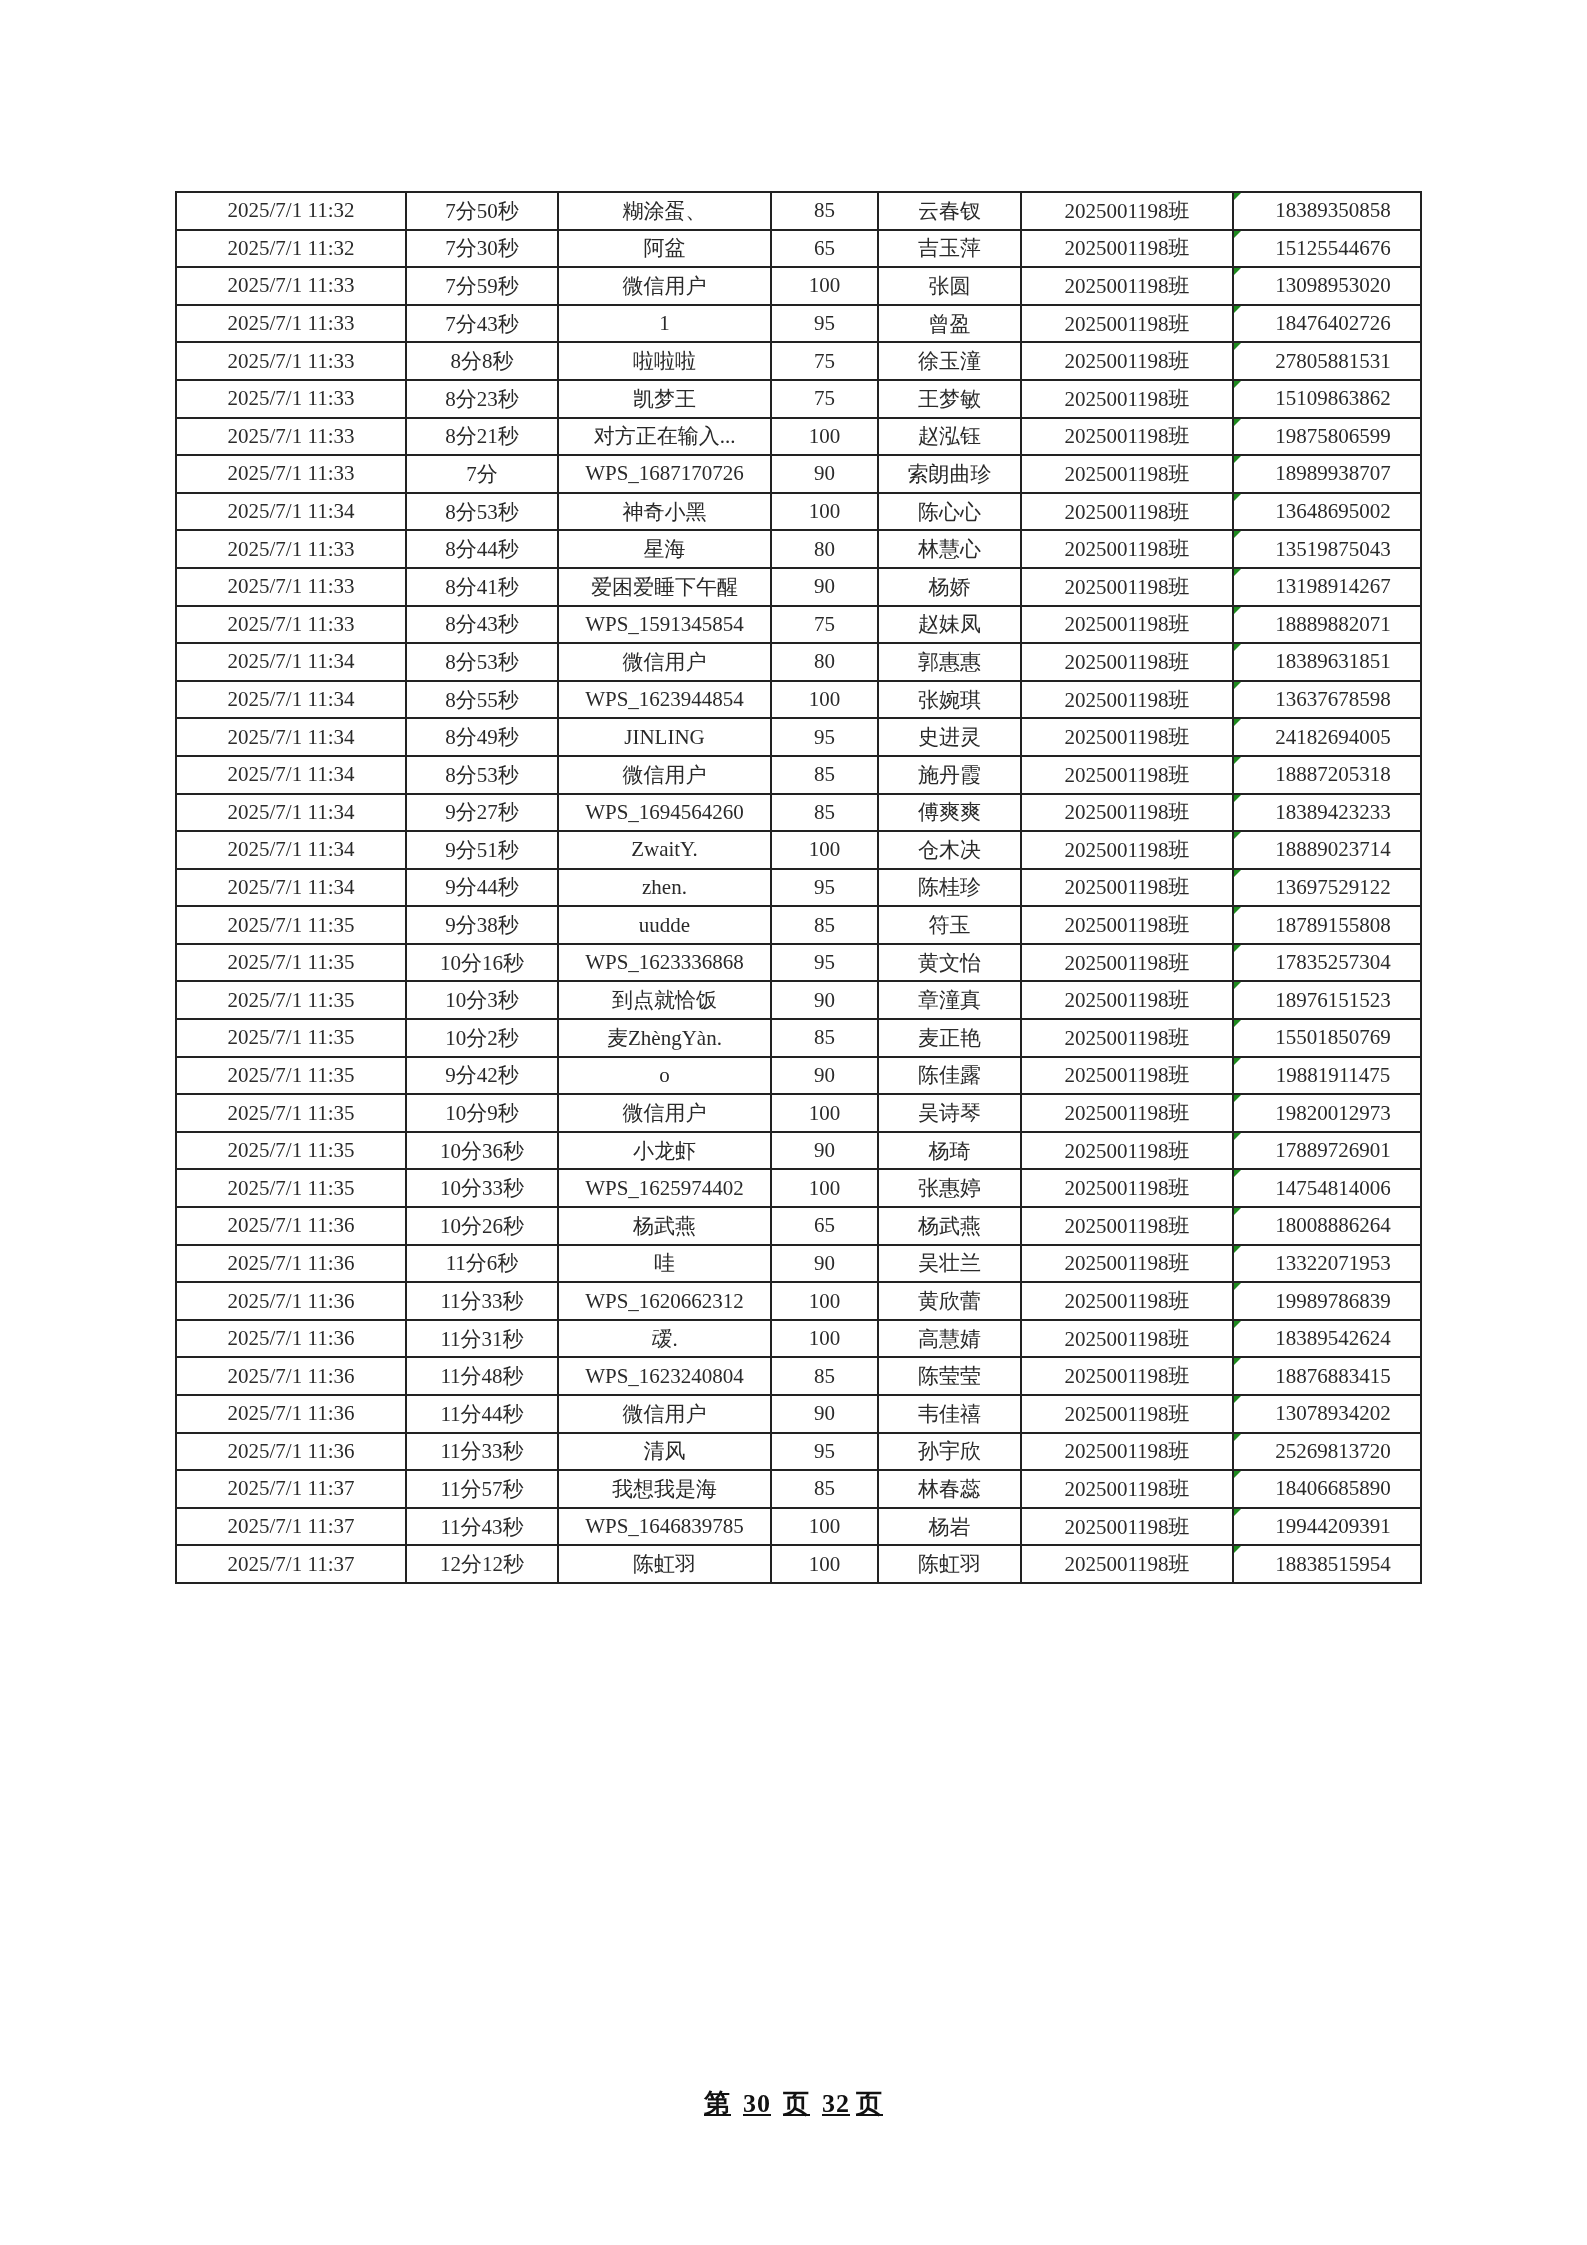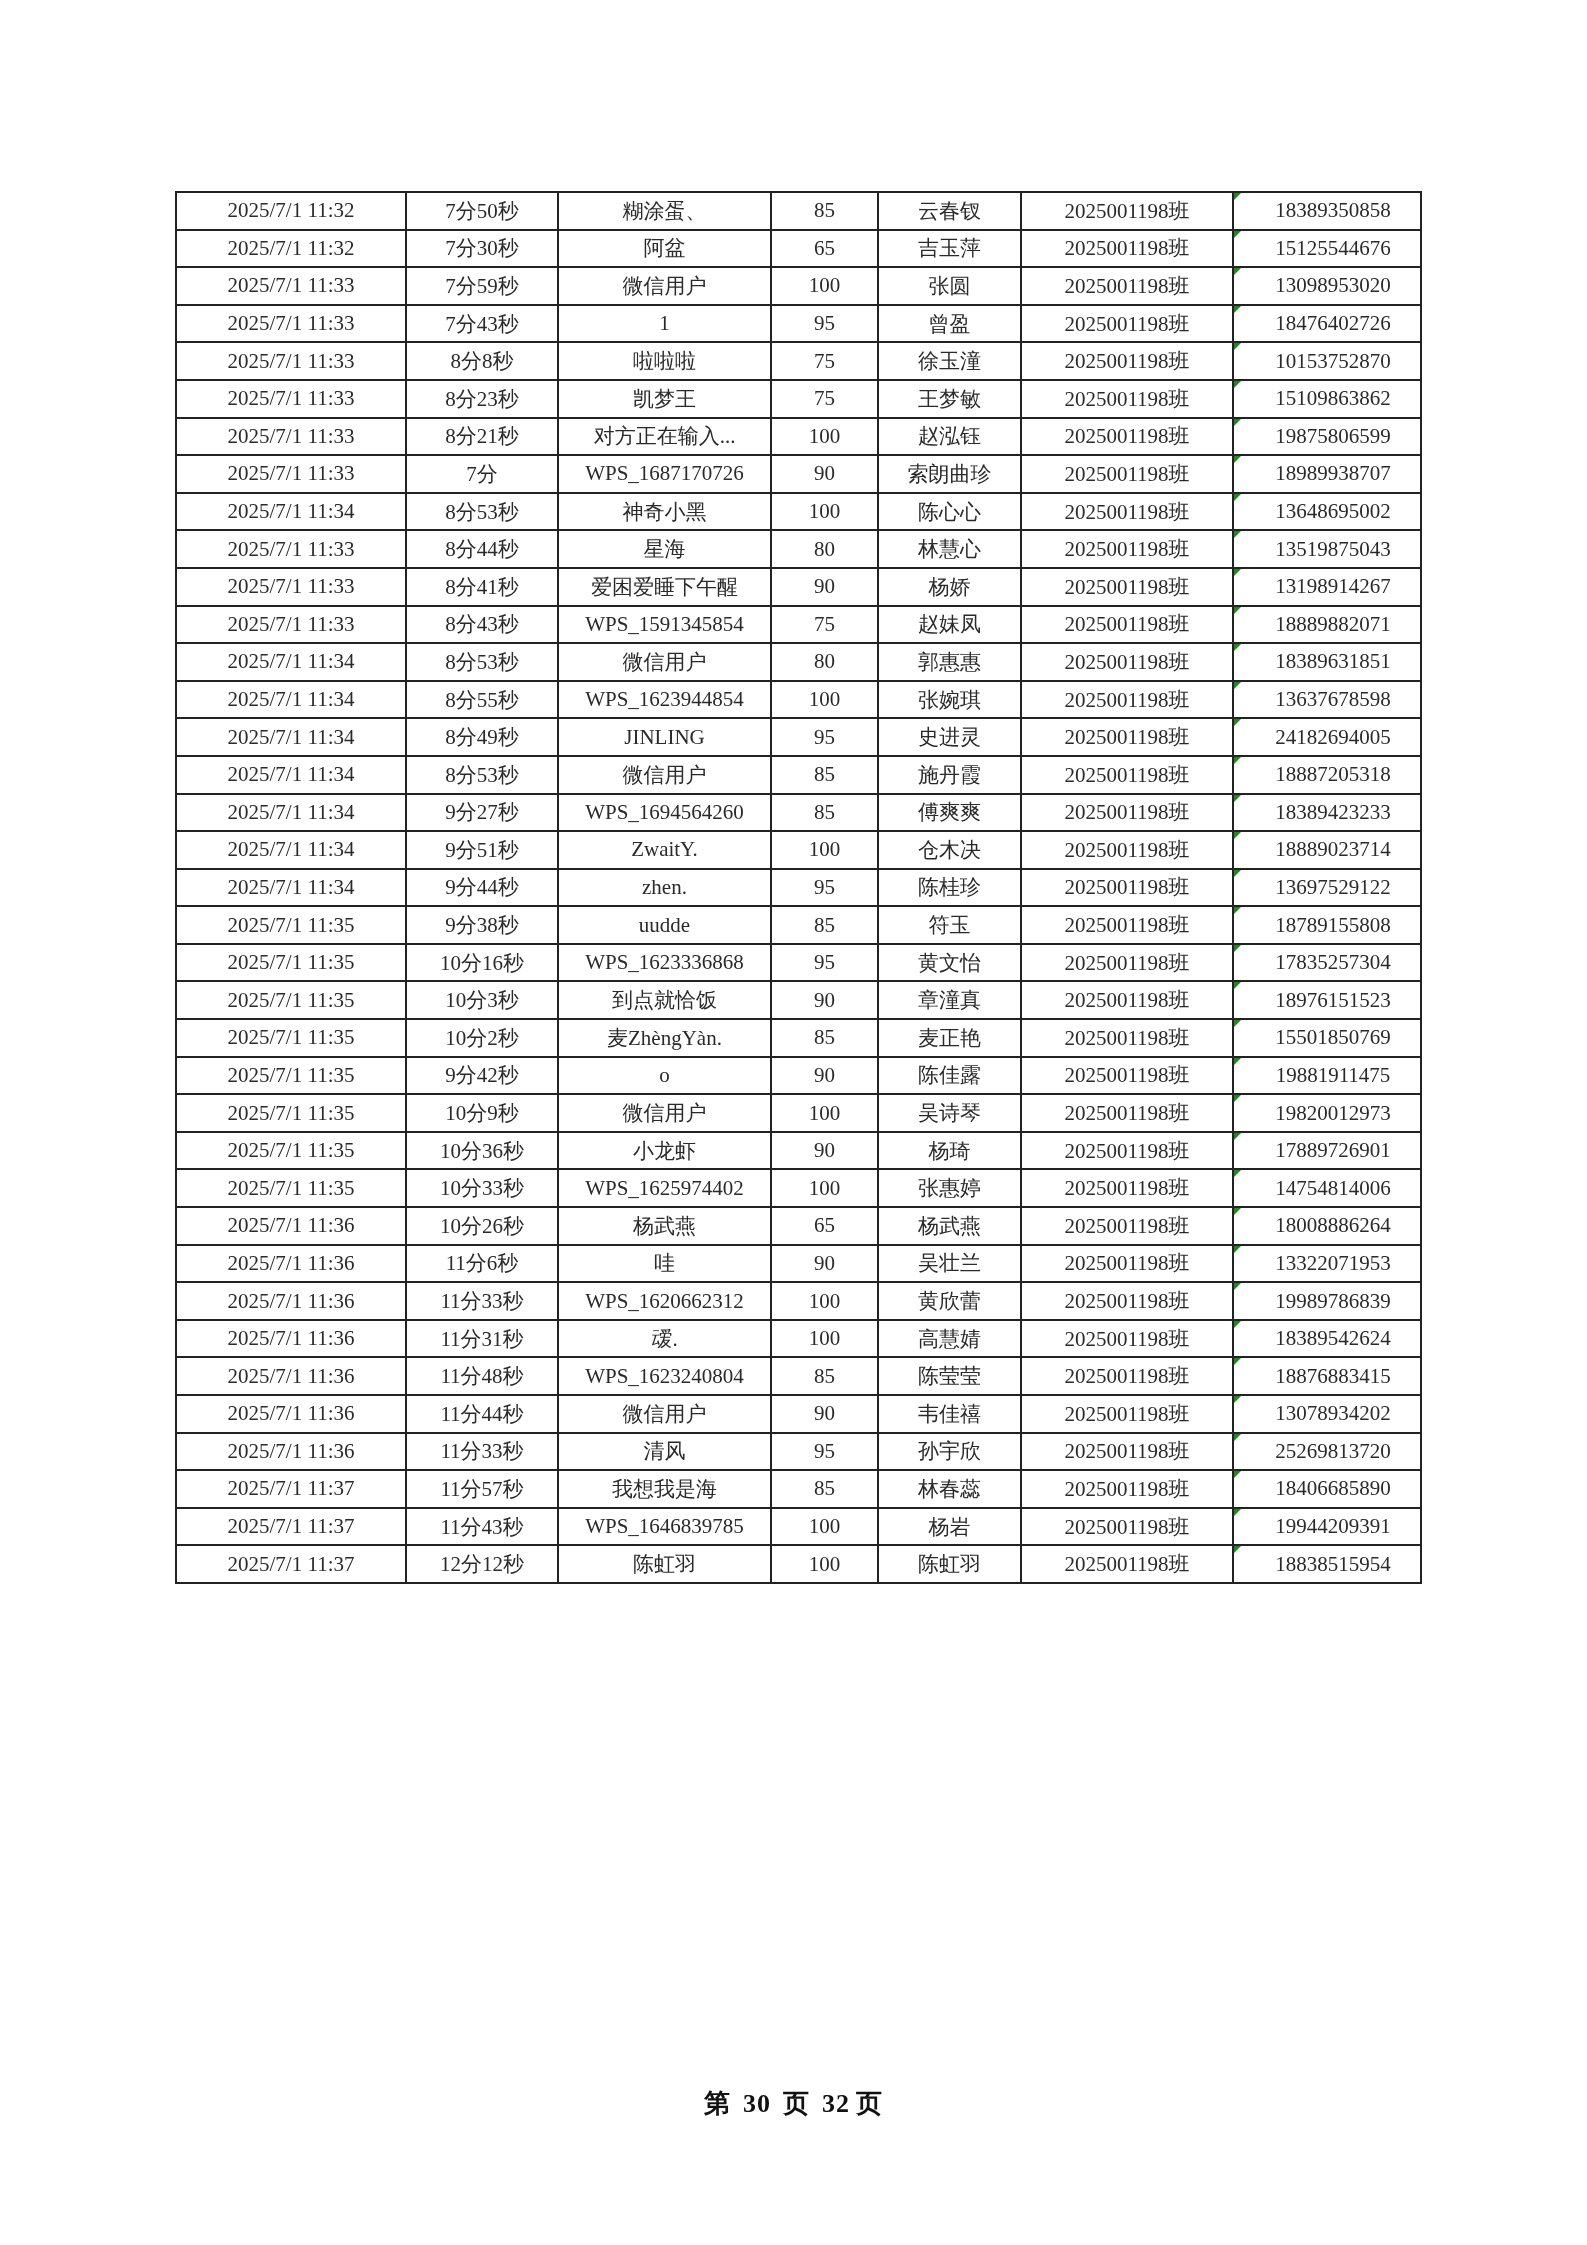--- a/index.html
+++ b/index.html
@@ -9,21 +9,21 @@
   table.grid { position: absolute; left: 175px; top: 191px; border-collapse: collapse;
                table-layout: fixed; width: 1245px; }
   table.grid td { border: 2px solid #222; height: 35.6px; padding: 0; text-align: center;
                   vertical-align: middle; font-size: 21px; white-space: nowrap; overflow: hidden;
                   font-family: "Liberation Serif", "DejaVu Serif", serif; color: #2a2a2a; }
   table.grid td.phone { position: relative; padding-left: 12px; }
   table.grid td.phone .tri { position: absolute; left: 0; top: 0; width: 0; height: 0;
         border-top: 7px solid #1e8a1e; border-right: 7px solid transparent; }
   .footer { position: absolute; top: 2086px; left: 0; width: 1587px; text-align: center;
             font-size: 26px; font-weight: bold; letter-spacing: 1px;
-            font-family: "Liberation Serif", "DejaVu Serif", serif; color: #111; }
+            font-family: "Liberation Serif", "DejaVu Serif", serif; color: #111; text-decoration: underline; }
   .footer span { margin: 0 6px; }
 </style>
 </head>
 <body>
 
 <div class="page">
   <table class="grid">
     <colgroup>
       <col style="width:230px">
       <col style="width:152px">
@@ -70,21 +70,21 @@
           <td>2025001198班</td>
           <td class="phone"><span class="tri"></span><span>18476402726</span></td>
         </tr>
         <tr>
           <td>2025/7/1 11:33</td>
           <td>8分8秒</td>
           <td>啦啦啦</td>
           <td>75</td>
           <td>徐玉潼</td>
           <td>2025001198班</td>
-          <td class="phone"><span class="tri"></span><span>10153752870</span></td>
+          <td class="phone"><span class="tri"></span><span>27805881531</span></td>
         </tr>
         <tr>
           <td>2025/7/1 11:33</td>
           <td>8分23秒</td>
           <td>凯梦王</td>
           <td>75</td>
           <td>王梦敏</td>
           <td>2025001198班</td>
           <td class="phone"><span class="tri"></span><span>15109863862</span></td>
         </tr>

